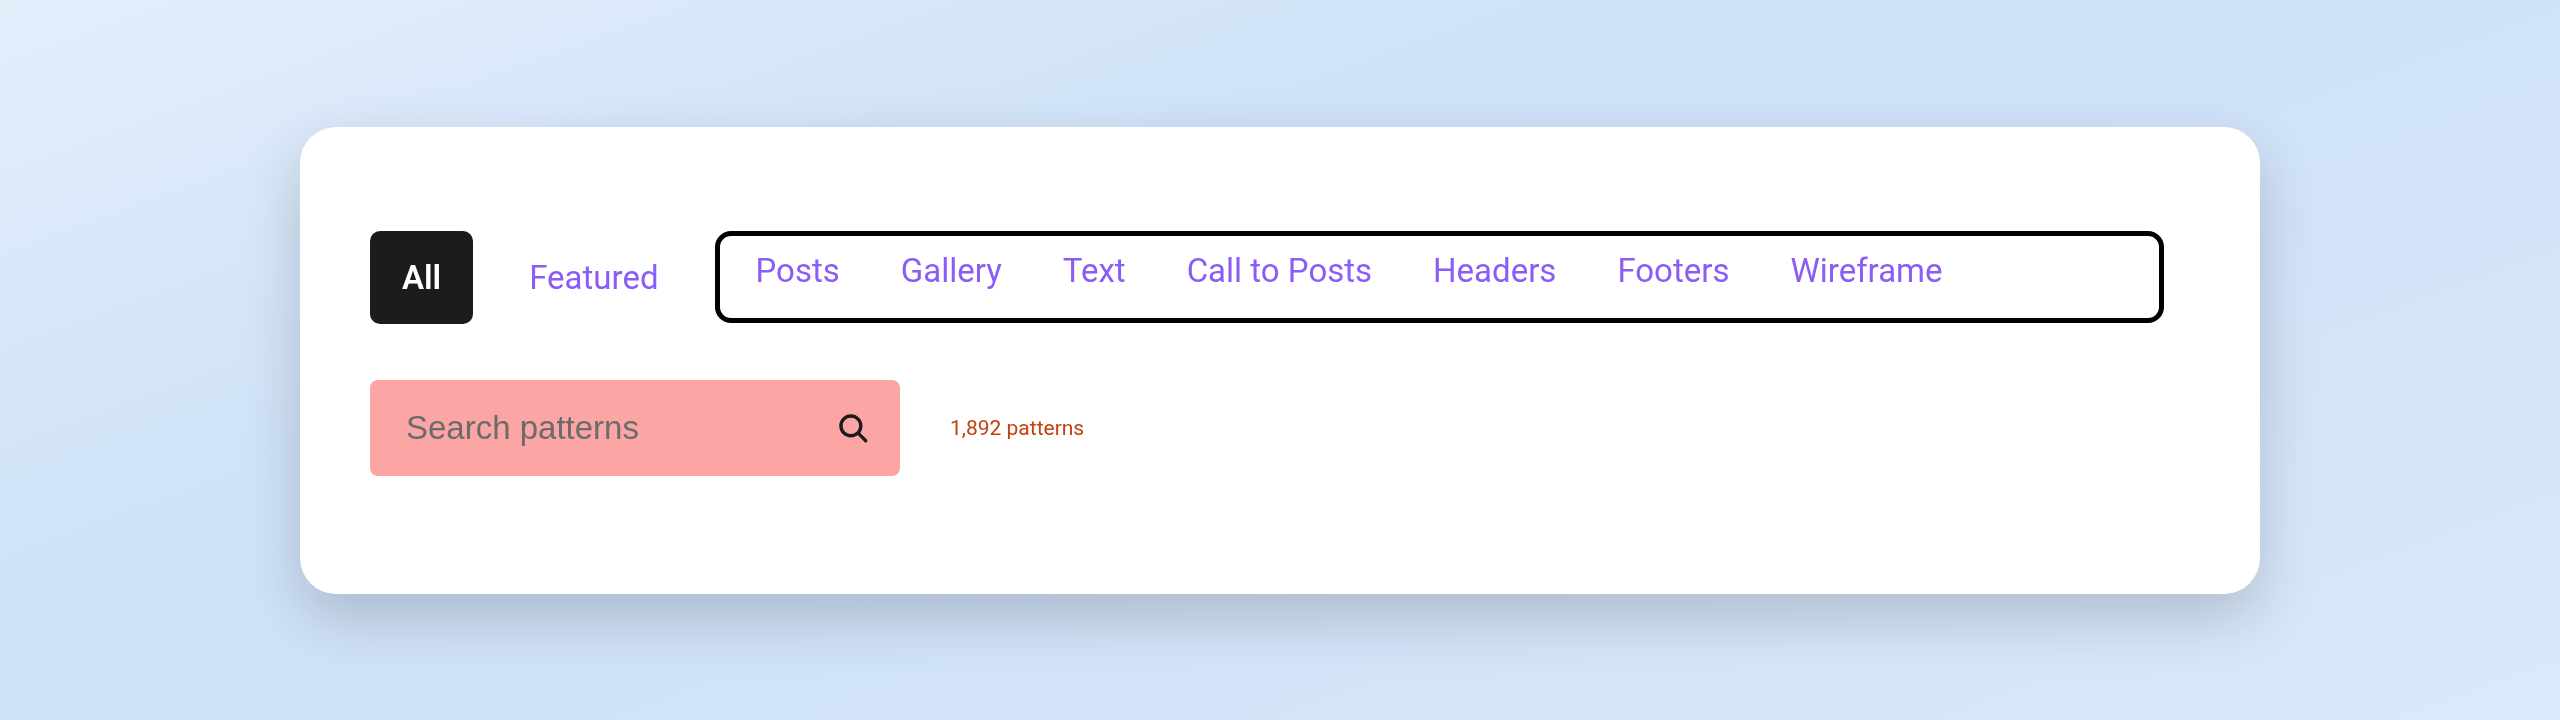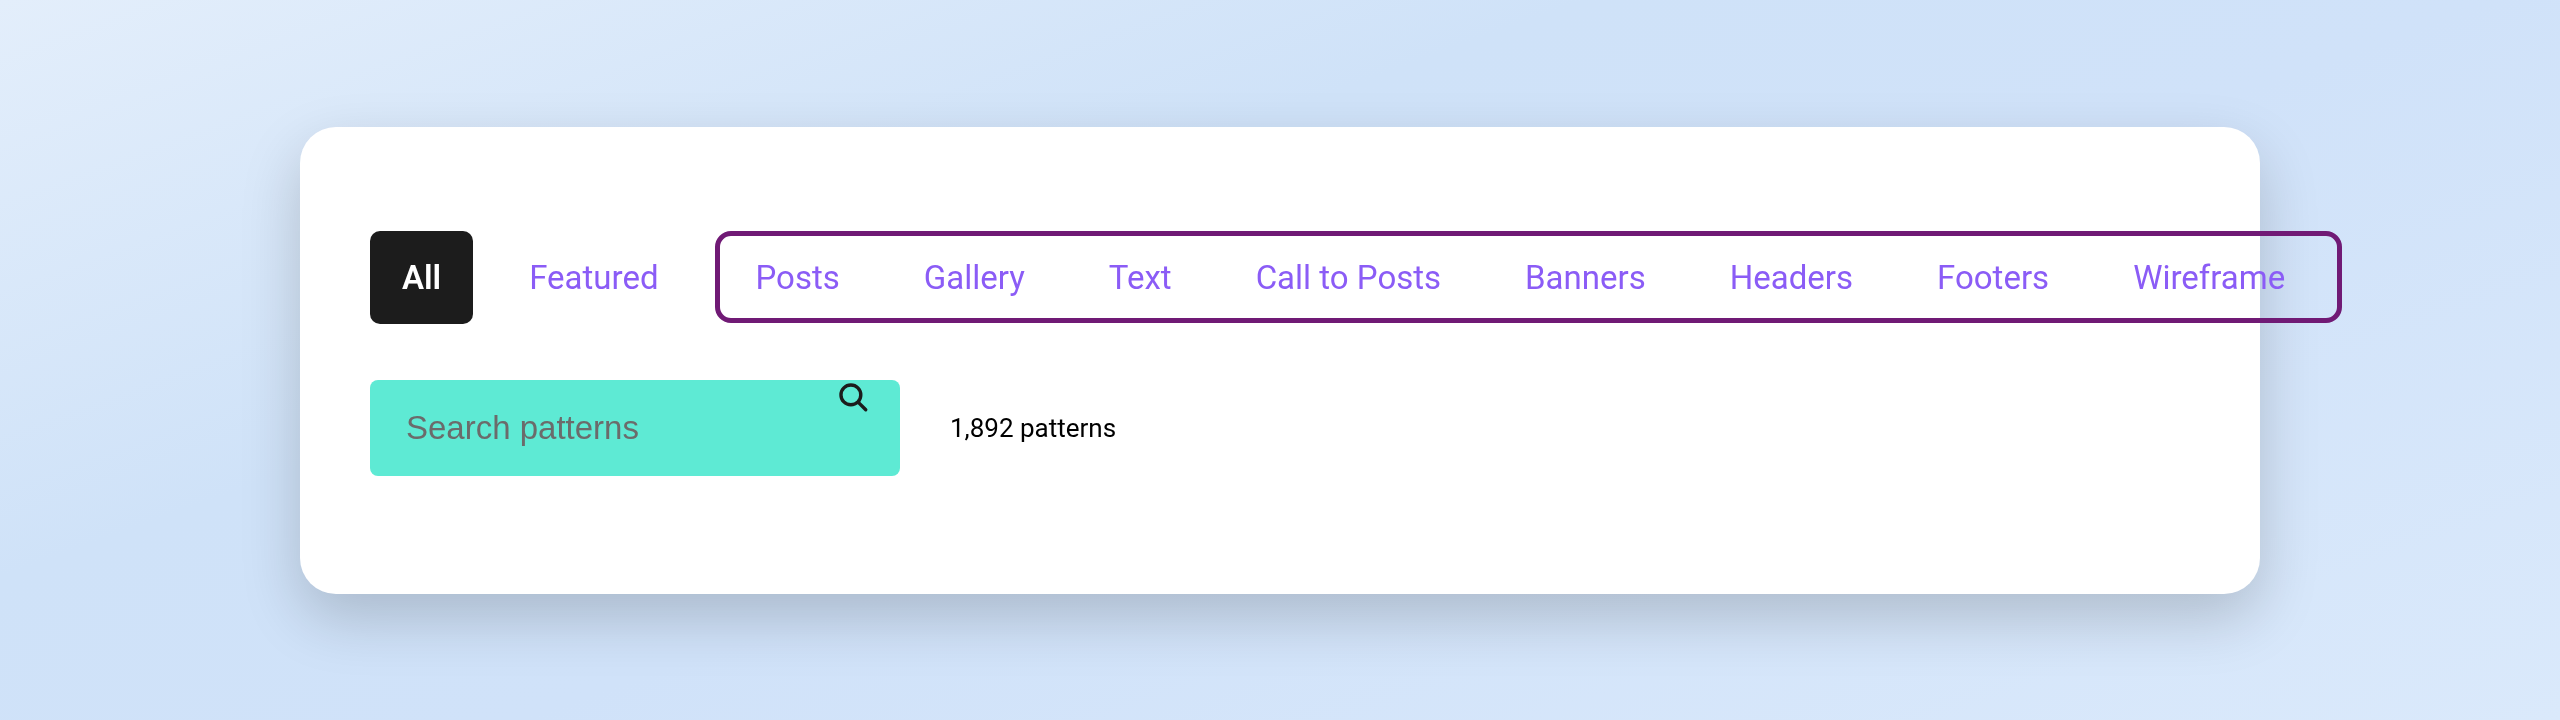--- a/index.html
+++ b/index.html
@@ -34,80 +34,79 @@
     line-height: 1;
     white-space: nowrap;
   }
   .chip.active {
     background: #1c1c1c;
     color: #ffffff;
     font-weight: 600;
     padding: 30px 32px;
   }
   .highlight-box {
-    border: 5px solid #701a75;
+    border: 5px solid #000000;
     border-radius: 16px;
     display: flex;
-    align-items: center;
-    gap: 32px;
+    gap: 9px;
     padding: 0 26px 0 10px;
     flex: 1;
     height: 92px;
   }
   .highlight-box .chip {
     padding: 18px 26px;
   }
   .search-row {
     display: flex;
     align-items: center;
     gap: 50px;
   }
   .search-box {
     display: flex;
-    background: #5eead4;
+    align-items: center;
+    background: #fca5a5;
     border-radius: 8px;
     width: 530px;
     height: 96px;
     padding: 0 30px 0 36px;
   }
   .search-input {
     flex: 1;
     border: none;
     outline: none;
     background: transparent;
     font-size: 33px;
     color: #555;
   }
   .search-input::placeholder { color: #6b6b6b; }
   .search-icon {
     width: 34px; height: 34px;
     flex-shrink: 0;
   }
   .result-count {
-    font-size: 26px;
-    color: #000000;
+    font-size: 21px;
+    color: #c2410c;
   }
 </style>
 </head>
 <body>
 
 <div class="card">
 
   <div class="filter-row">
 
     <div class="chip active">All</div>
 
     <div class="chip">Featured</div>
 
     <div class="highlight-box">
       <div class="chip">Posts</div>
       <div class="chip">Gallery</div>
       <div class="chip">Text</div>
       <div class="chip">Call to Posts</div>
-      <div class="chip">Banners</div>
       <div class="chip">Headers</div>
       <div class="chip">Footers</div>
       <div class="chip">Wireframe</div>
     </div>
 
   </div>
 
   <div class="search-row">
     <div class="search-box">
       <input class="search-input" placeholder="Search patterns" style="">

